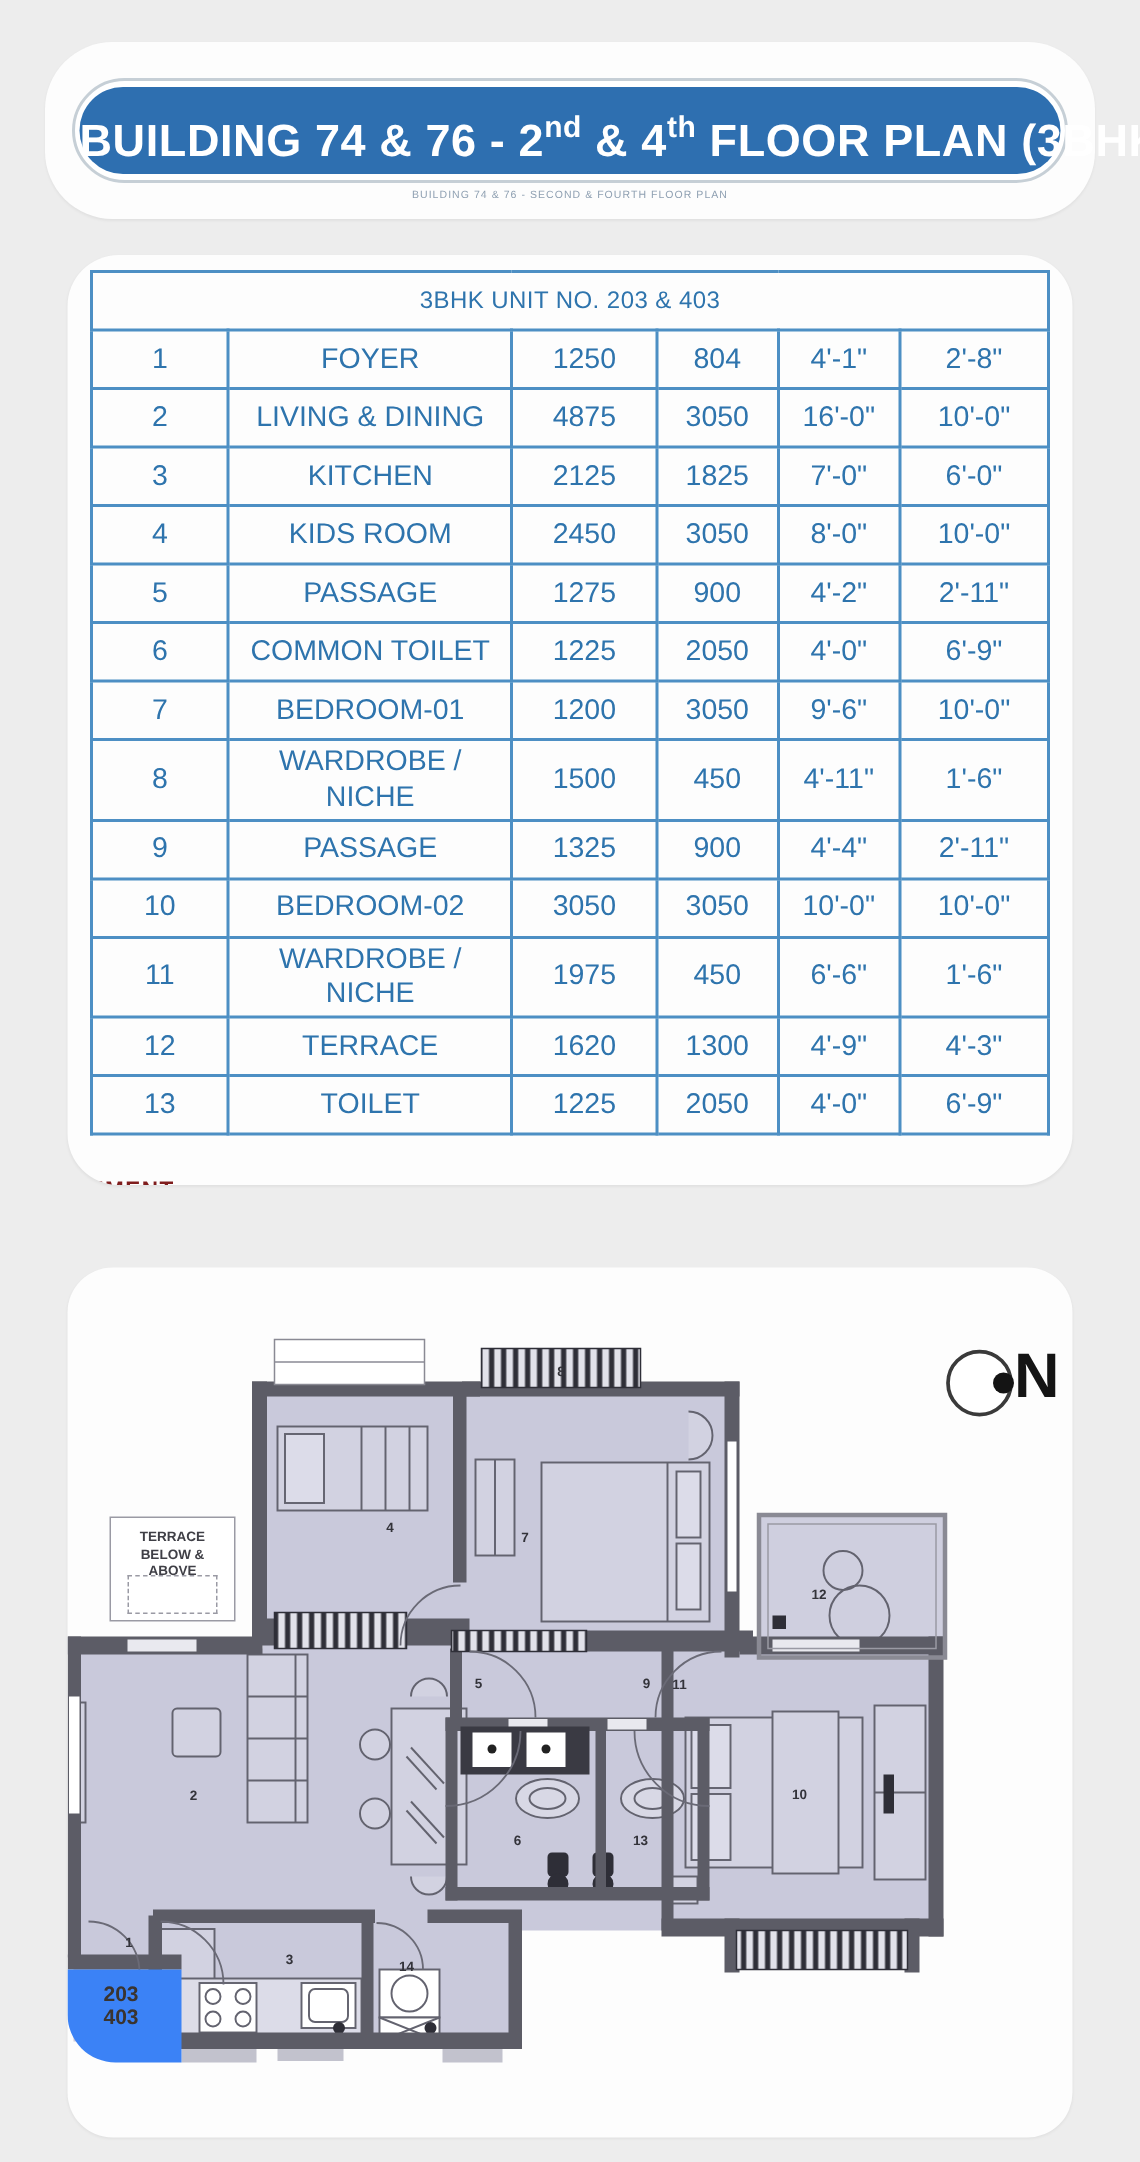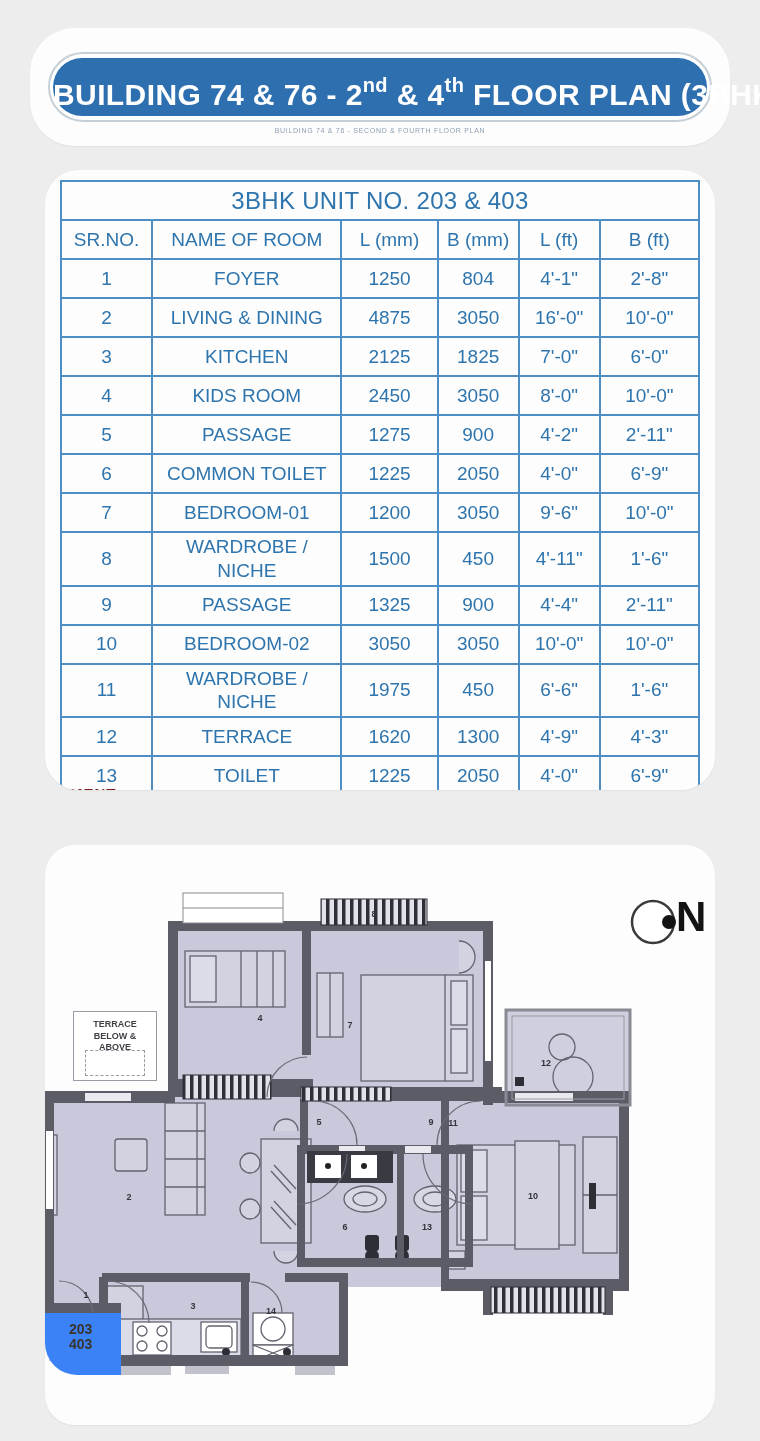--- a/index.html
+++ b/index.html
@@ -34,21 +34,21 @@
     background:#fdfdfd;border-radius:34px;overflow:hidden;
     box-shadow:0 1px 2px rgba(0,0,0,.05);
   }
   table.dims{
     margin:10px auto 0;border-collapse:collapse;table-layout:fixed;width:640px;
   }
   table.dims th,table.dims td{
     border:2px solid #4d8fc4;color:#2e74ad;text-align:center;
     font-size:19px;font-weight:normal;height:33px;padding:2px 2px;
   }
-  table.dims th.tbl-title{font-size:24px;letter-spacing:.3px;}
+  table.dims th.tbl-title{font-size:16px;letter-spacing:.3px;}
   table.dims td.room-name{white-space:pre-line;line-height:1.25;}
   .clipped-note{
     position:absolute;left:14px;top:615px;font-size:15px;font-weight:bold;
     color:#7f1d1d;letter-spacing:1px;
   }
   
   .plan-card{
     position:absolute;left:45px;top:845px;width:670px;height:580px;
     background:#fdfdfd;border-radius:30px;overflow:hidden;
     box-shadow:0 1px 2px rgba(0,0,0,.05);
@@ -99,28 +99,20 @@
       <col style="width:90px">
         <col style="width:187px">
         <col style="width:95px">
       <col style="width:80px">
         <col style="width:80px">
         <col style="width:98px">
     </colgroup>
     <thead>
       <tr>
         <th class="tbl-title" colspan="6">3BHK UNIT NO. 203 &amp; 403</th>
-      </tr>
-      <tr>
-        <th>SR.NO.</th>
-        <th>NAME OF ROOM</th>
-        <th>L (mm)</th>
-        <th>B (mm)</th>
-        <th>L (ft)</th>
-        <th>B (ft)</th>
       </tr>
     </thead>
     <tbody>
         <tr>
           <td>1</td>
           <td class="room-name">FOYER</td>
           <td>1250</td>
           <td>804</td>
           <td>4'-1"</td>
           <td>2'-8"</td>

